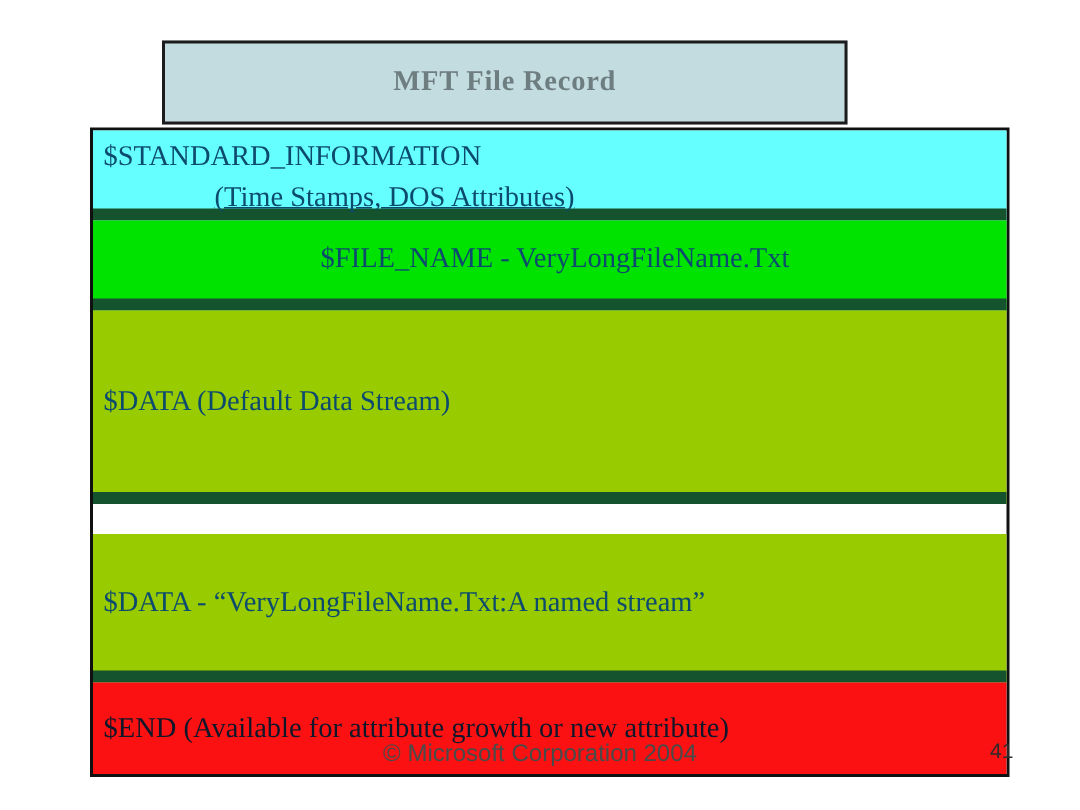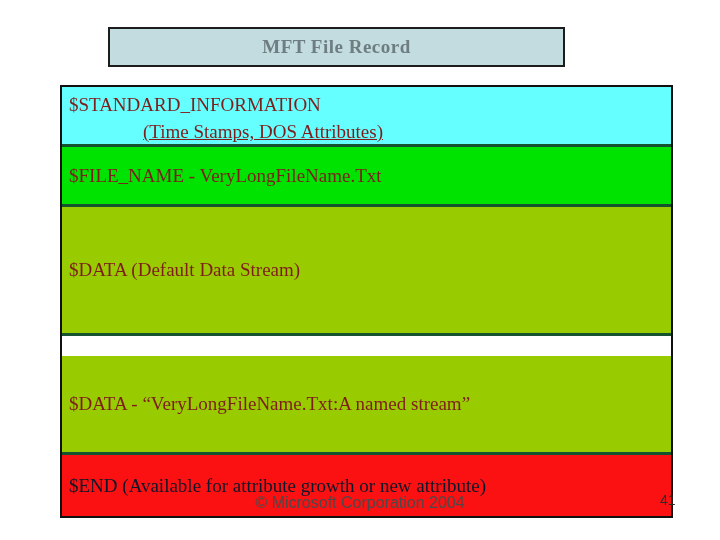--- a/index.html
+++ b/index.html
@@ -13,21 +13,21 @@
     height: 540px;
     background: #ffffff;
     overflow: hidden;
     font-family: "Liberation Serif", serif;
   }
   .title-box {
     position: absolute;
     left: 108px;
     top: 27px;
     width: 457px;
-    height: 40px;
+    height: 56px;
     background: #c3dce0;
     border: 2px solid #1c1c1c;
     box-sizing: border-box;
     display: flex;
     align-items: center;
     justify-content: center;
   }
   .title-box span {
     font-size: 19px;
     font-weight: bold;
@@ -40,31 +40,31 @@
     top: 85px;
     width: 613px;
     height: 433px;
     border: 2px solid #101010;
     box-sizing: border-box;
     display: flex;
     flex-direction: column;
   }
   .row {
     box-sizing: border-box;
-    border-bottom: 3px solid #14532d;
-    color: #7f1d1d;
+    border-bottom: 8px solid #14532d;
+    color: #0c4a6e;
     font-size: 19px;
     padding-left: 7px;
     display: flex;
     flex-direction: column;
     justify-content: center;
   }
   .row:last-child { border-bottom: none; }
   .row-std   { height: 60px;  background: #66ffff; justify-content: flex-start; padding-top: 4px; }
-  .row-fn1   { height: 60px;  background: #00e300; }
+  .row-fn1   { height: 60px;  background: #00e300; align-items: center; }
   .row-fn2   { height: 57px;  background: #00e300; }
   .row-data1 { height: 131px; background: #99cc00; }
   .row-data2 { height: 99px;  background: #99cc00; margin-top: 20px; }
   .row-end   { height: 62px;  background: #fb1111; color: #0f172a; }
   .row .l1 { line-height: 27px; white-space: nowrap; }
   .row .l2 { line-height: 27px; padding-left: 74px; white-space: nowrap; text-decoration: underline; }
   .footer {
     position: absolute;
     left: 0;
     top: 494px;

